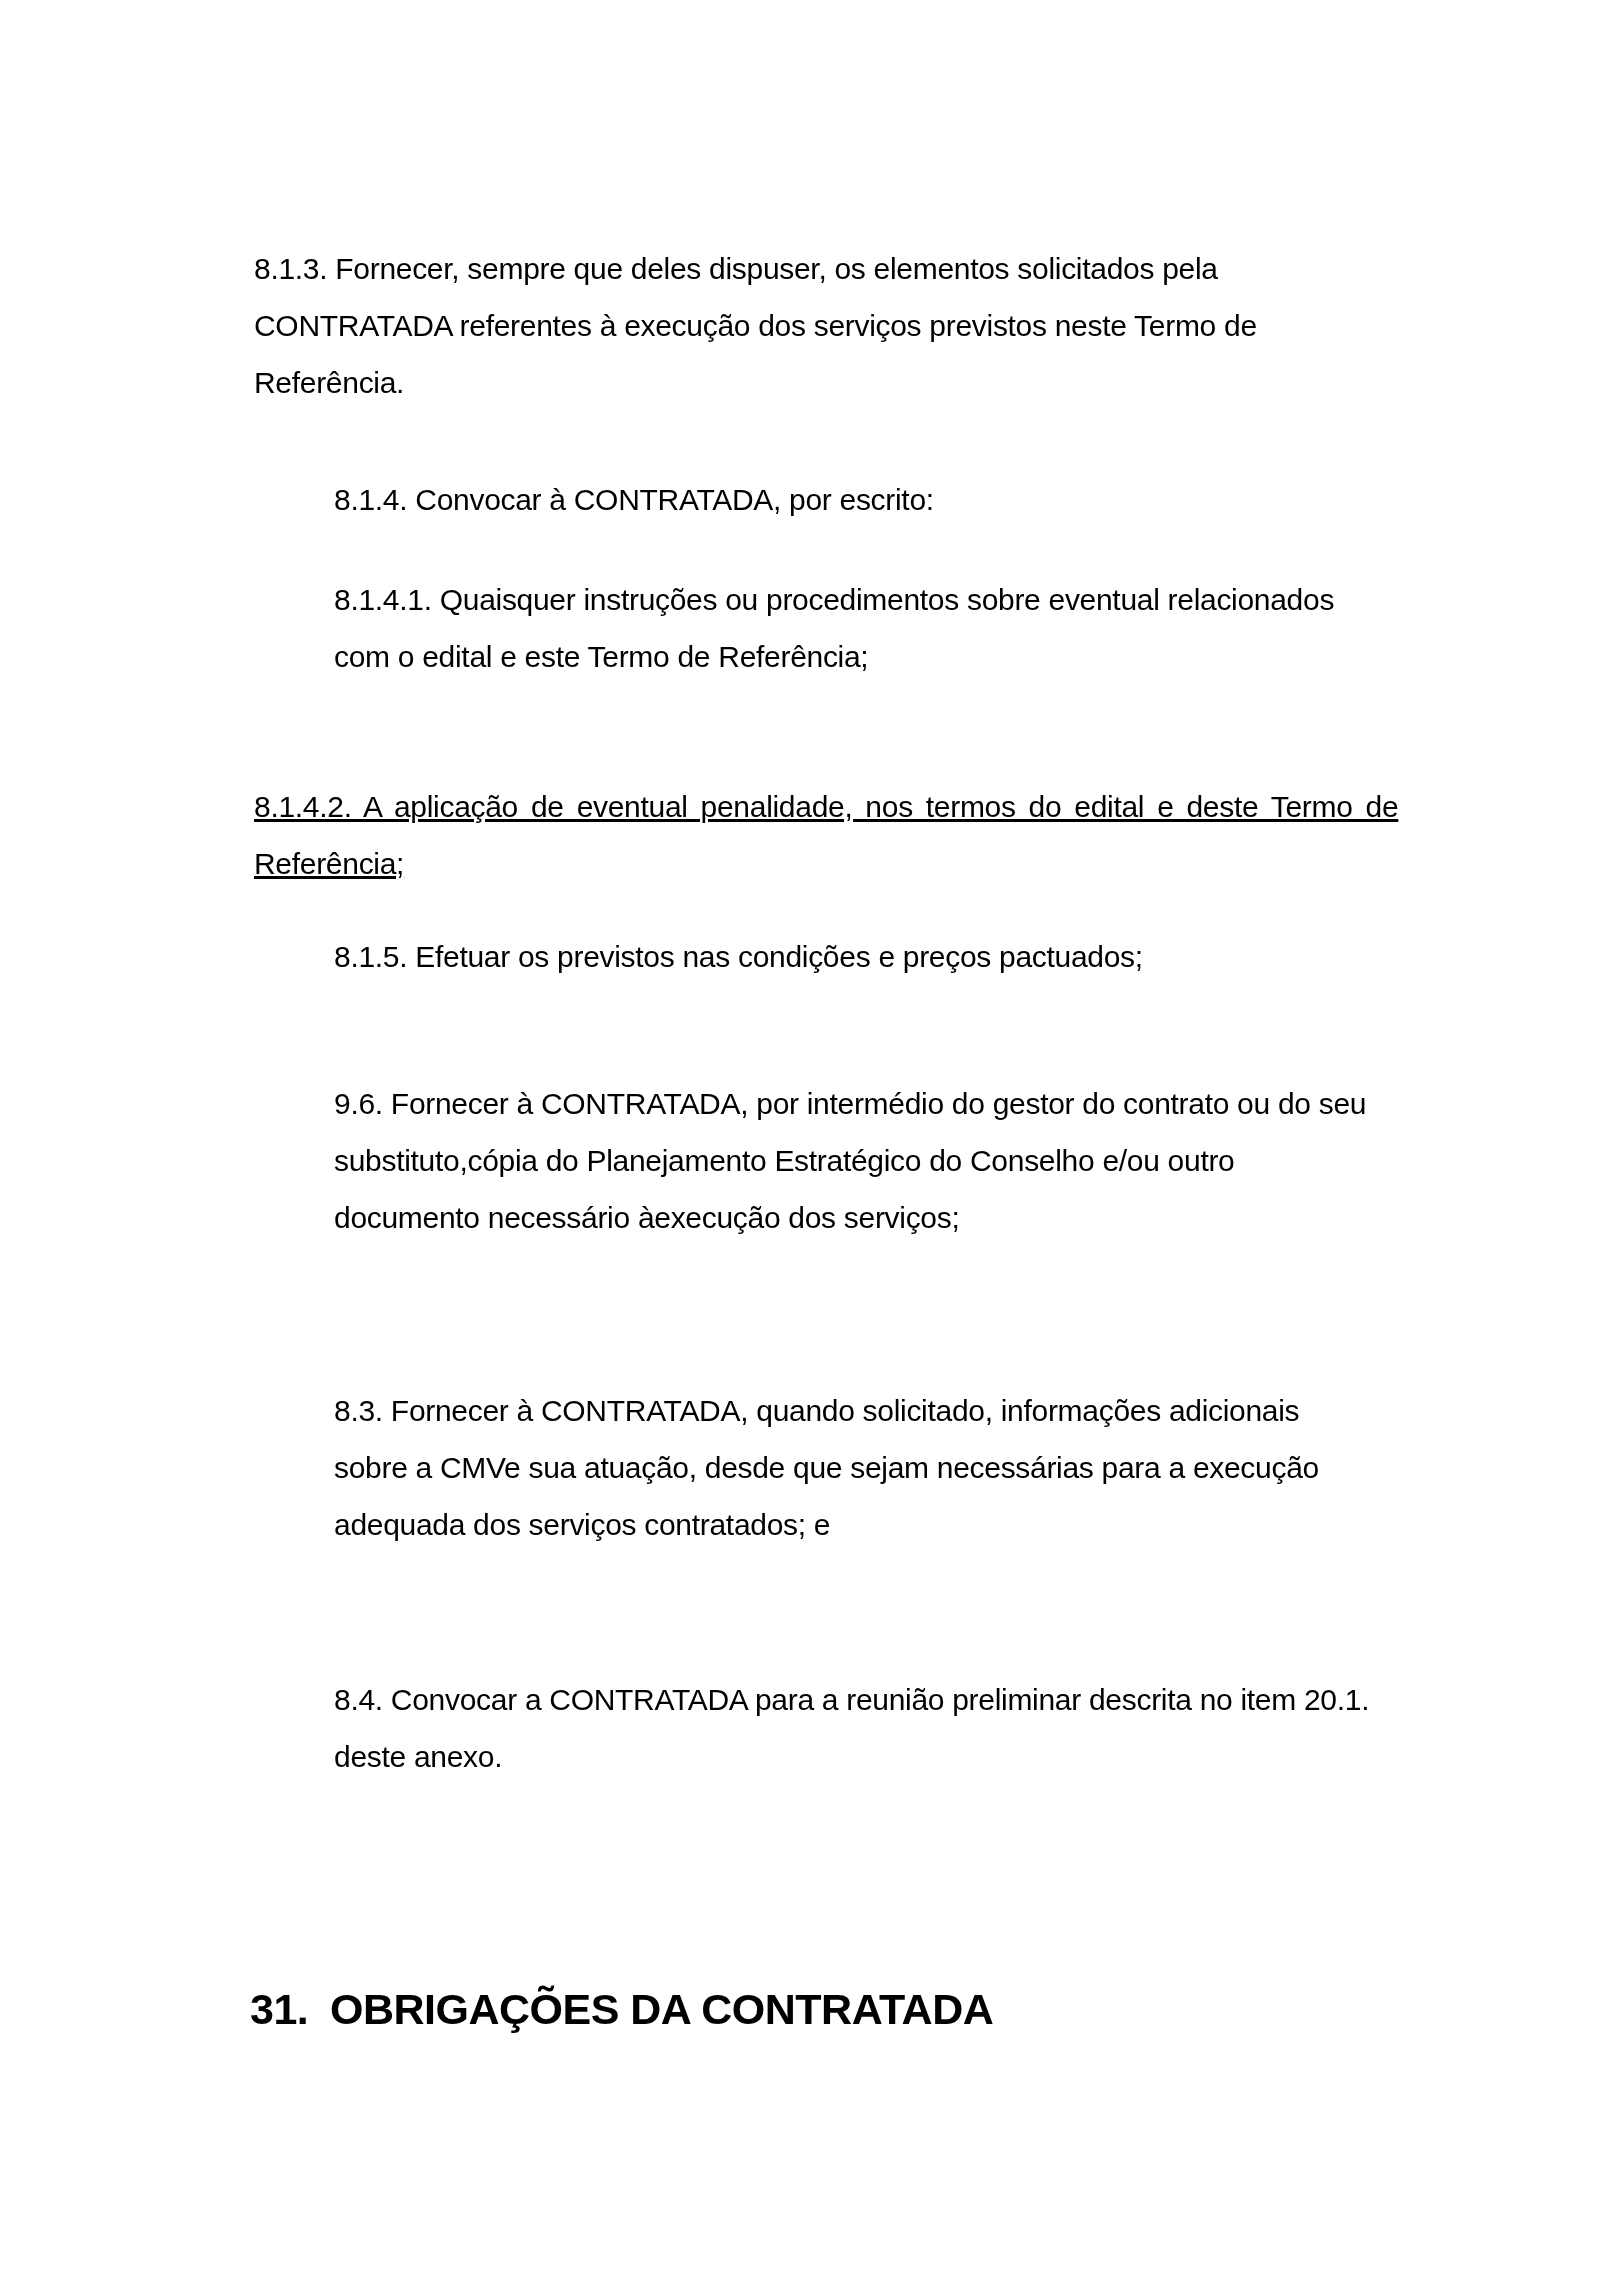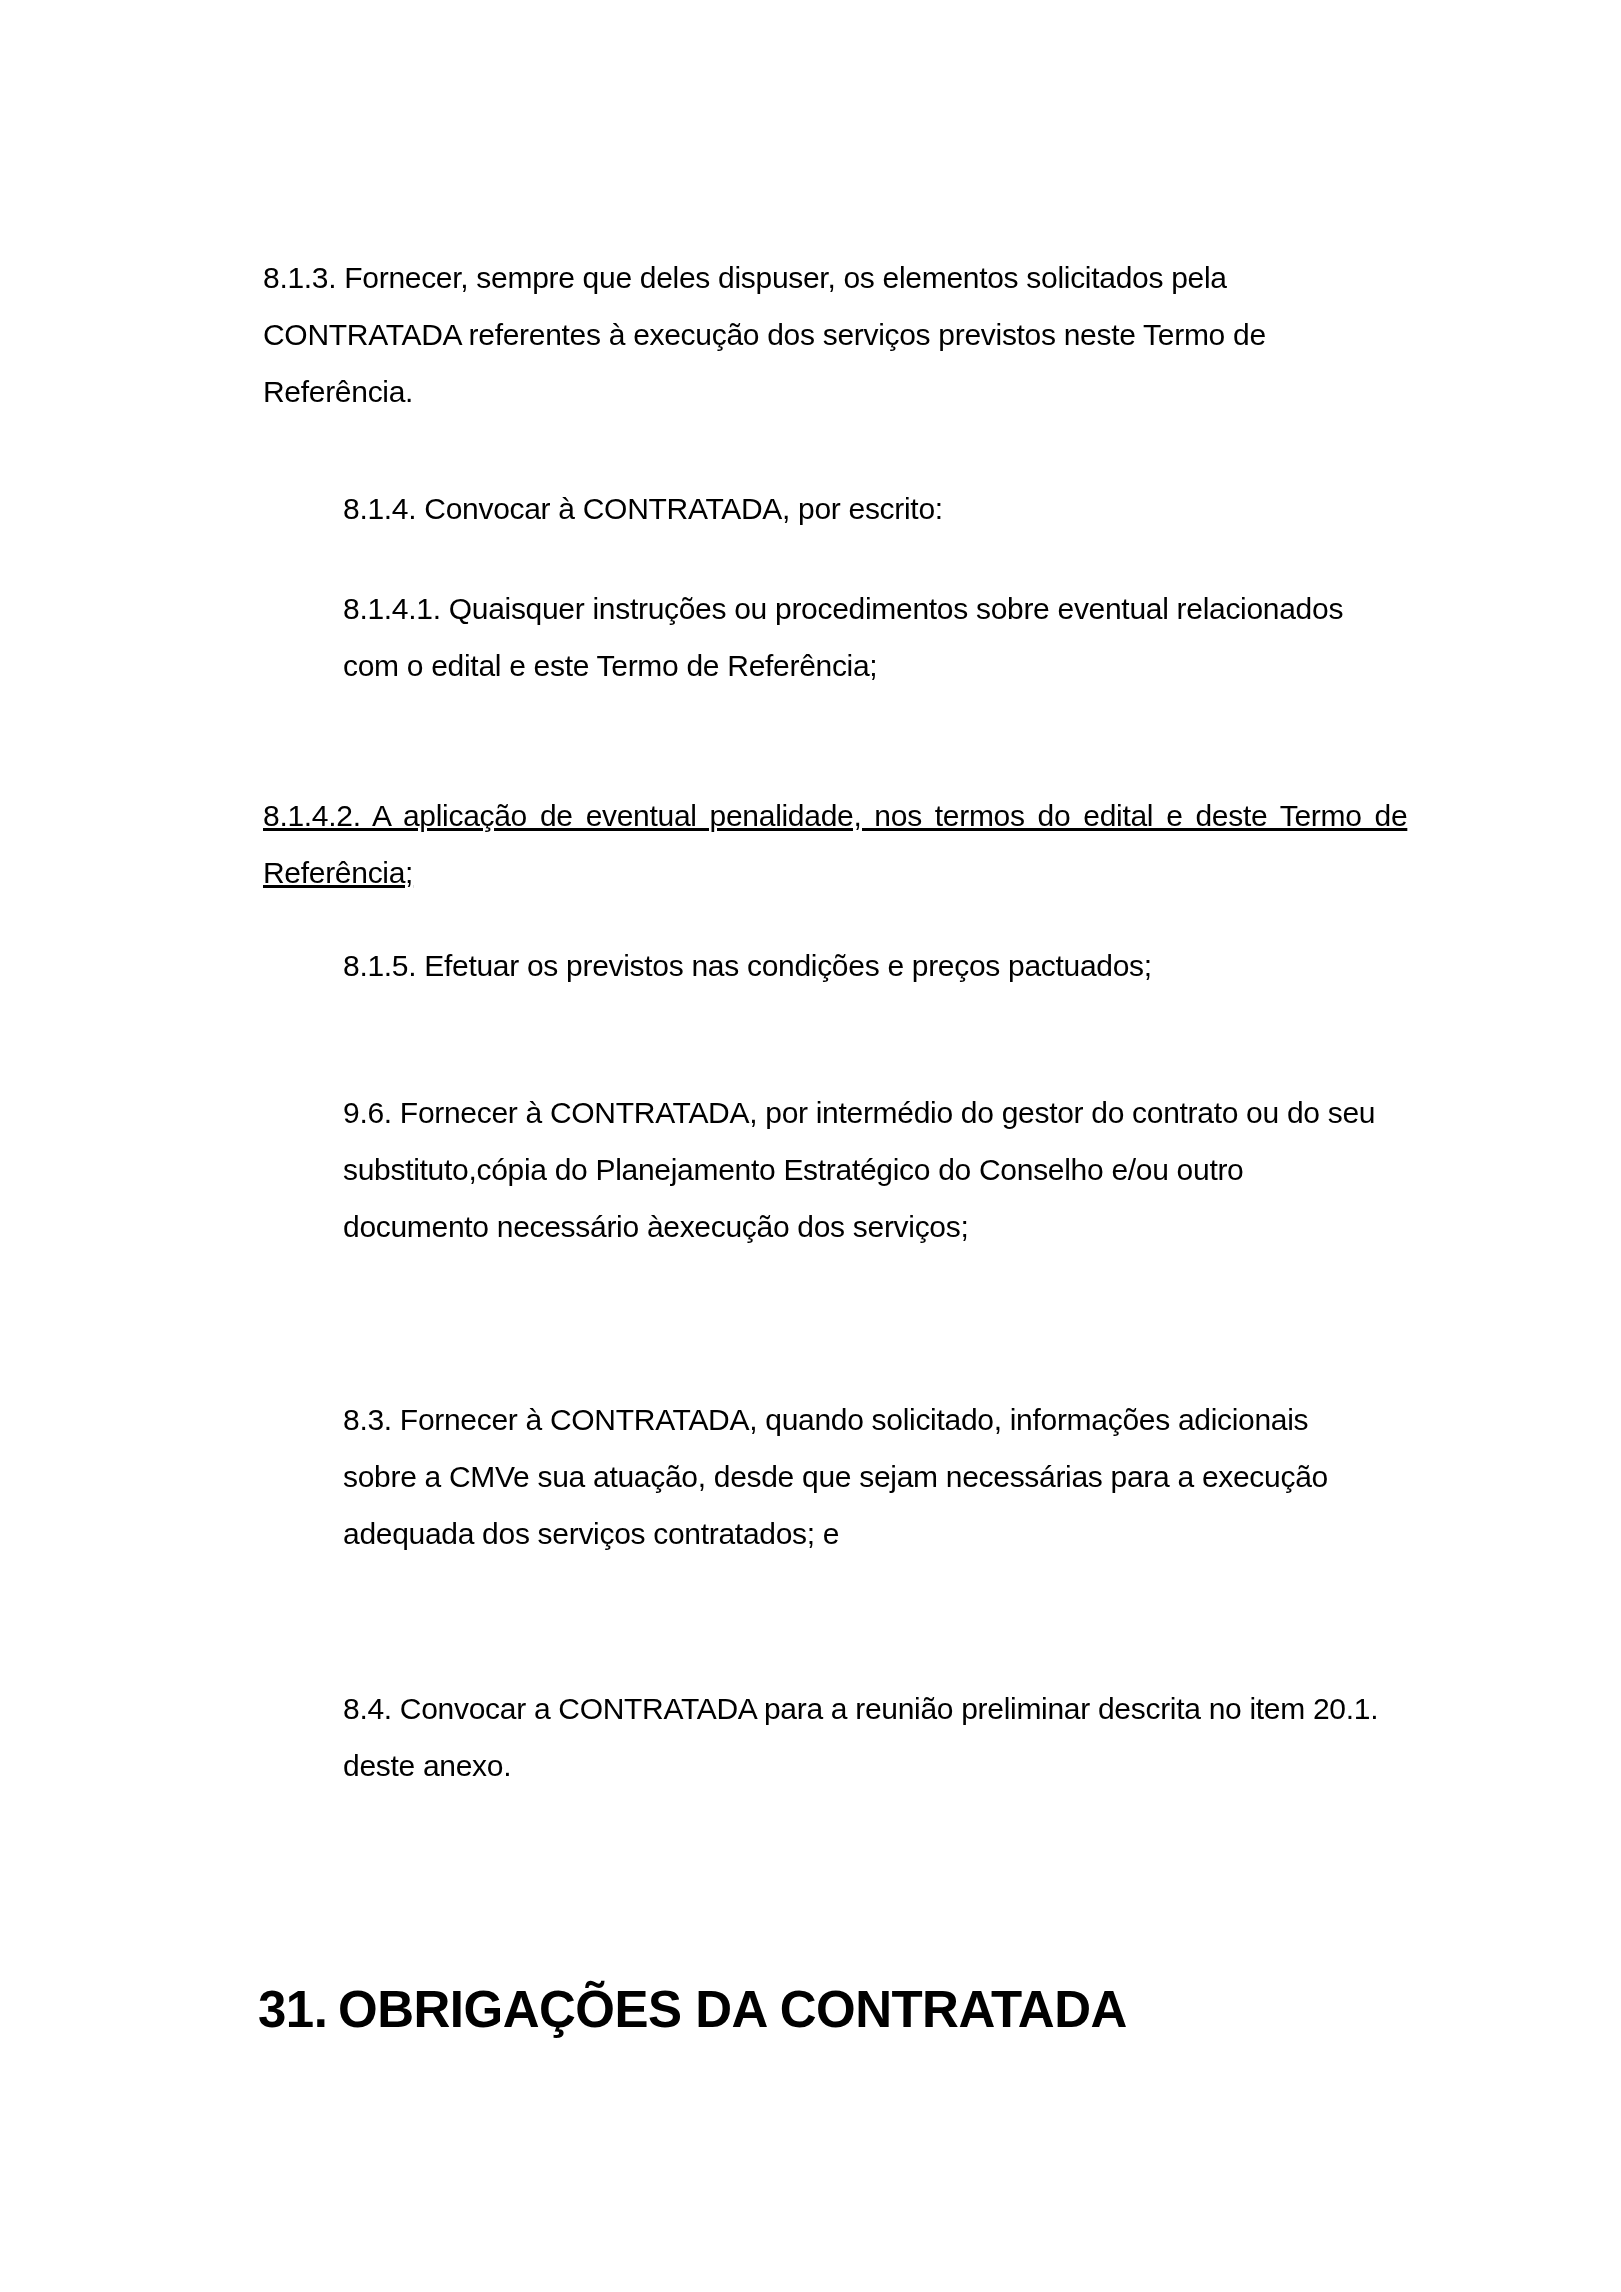--- a/index.html
+++ b/index.html
@@ -11,21 +11,21 @@
     position: relative;
     width: 1621px;
     height: 2293px;
     background: #ffffff;
     overflow: hidden;
     font-family: "Liberation Sans", "DejaVu Sans", sans-serif;
     color: #000000;
   }
   .para {
     position: absolute;
-    margin: 13px;
+    margin: 4px;
     white-space: pre-line;
     font-size: 30px;
     line-height: 57px;
     letter-spacing: -0.3px;
     color: #000000;
   }
   .left-margin   { left: 250px; }
   .indented      { left: 330px; }
   .justified     { word-spacing: 4.9px; text-decoration: underline; }
 
@@ -33,24 +33,24 @@
   .p-814  { top: 467px;  }
   .p-8141 { top: 567px;  }
   .p-8142 { top: 774px;  }
   .p-815  { top: 924px;  }
   .p-82   { top: 1071px; }
   .p-83   { top: 1378px; }
   .p-84   { top: 1667px; }
 
   .heading {
     position: absolute;
-    left: 258px;
+    left: 250px;
     top: 1981px;
     margin: 0;
-    font-size: 51px;
+    font-size: 43px;
     font-weight: bold;
     line-height: 57px;
     letter-spacing: -0.5px;
     color: #000000;
     white-space: nowrap;
   }
   .heading-number {
     display: inline-block;
     width: 80px;
   }

